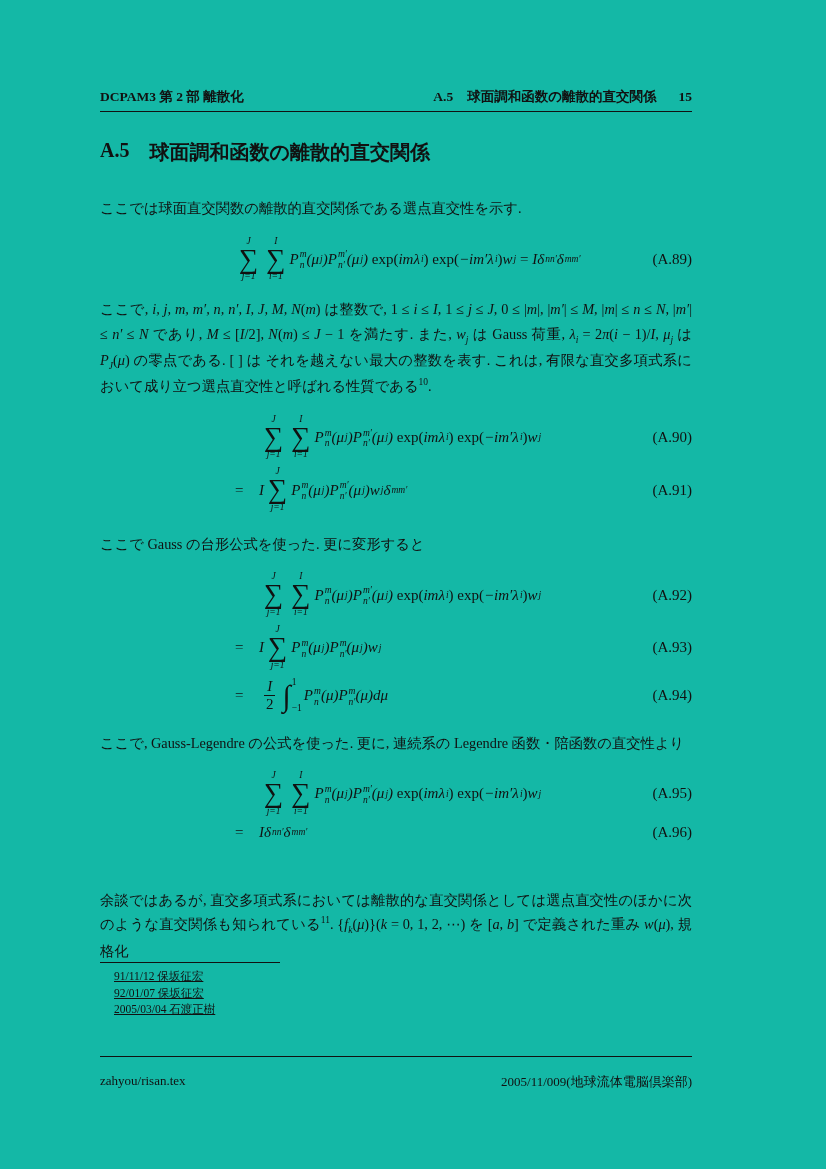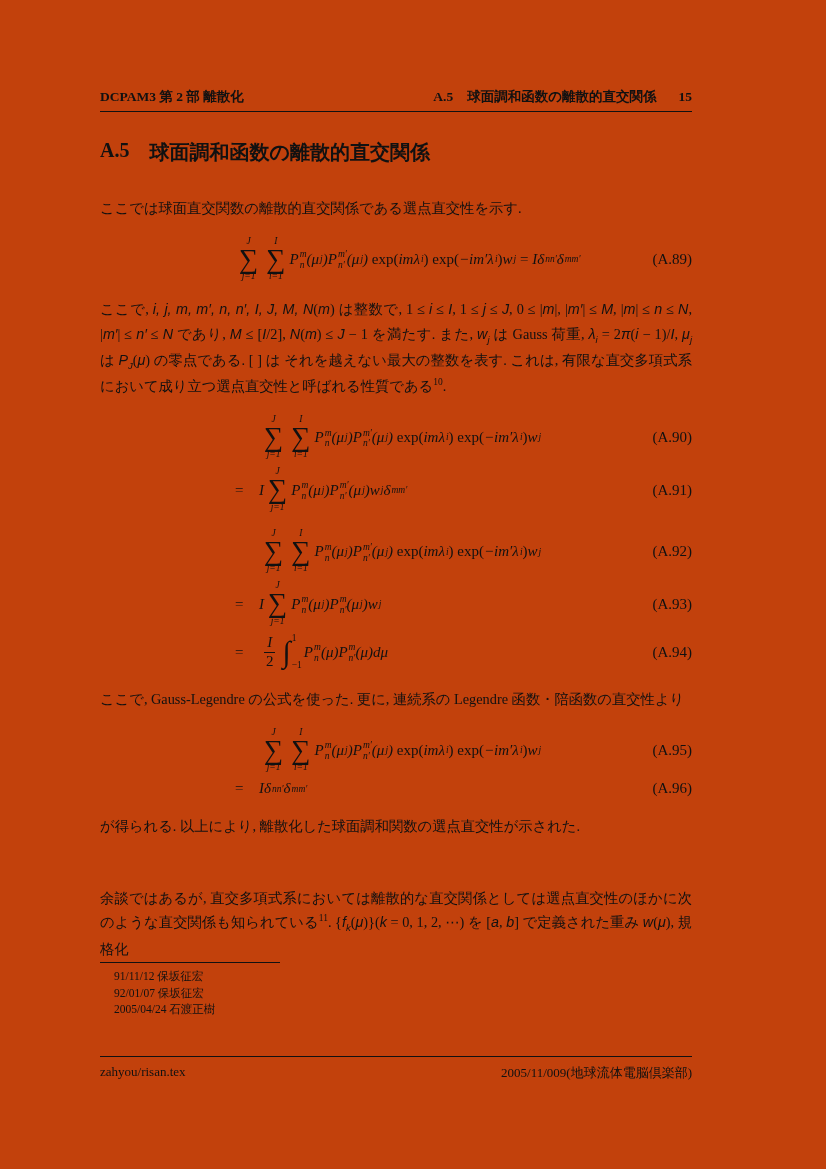--- a/index.html
+++ b/index.html
@@ -1,17 +1,17 @@
 <!DOCTYPE html>
 <html><head>
 <meta charset="utf-8">
 <style>
   html,body{margin:0;padding:0;background:#e8e8e8;}
   .page{
-    position:relative;width:826px;height:1169px;background:#c2410c;
+    position:relative;width:826px;height:1169px;background:#14b8a6;
     font-family:"Liberation Serif","DejaVu Serif",serif;color:#111;
     overflow:hidden;margin:0 auto;
   }
   .content{position:absolute;left:100px;top:0;width:592px;}
   
   .runhead{margin-top:88px;display:flex;align-items:baseline;
     font-size:13.5px;font-weight:bold;border-bottom:1.5px solid #111;padding-bottom:5px;}
   .runhead .rh-left{white-space:nowrap;}
   .runhead .rh-right{margin-left:auto;white-space:nowrap;}
   .runhead .rh-sec{margin-right:14px;}
@@ -21,21 +21,21 @@
   .sec-title .sec-num{margin-right:20px;}
   
   .para{font-size:14.3px;line-height:1.72;text-align:justify;margin:0;}
   .p1{margin-top:30px;}
   .p2{margin-top:15px;}
   .p3{margin-top:21px;}
   .p4{margin-top:19px;}
   .p5{margin-top:17px;}
   .p6{margin-top:17px;}
   .p7{margin-top:47px;}
-  .para i{font-family:Liberation Sans, sans-serif;}
+  .para i{font-family:Liberation Serif, serif;}
   .para sub,.para sup{font-size:9.5px;}
   
   .eqrow{display:flex;align-items:center;font-size:15px;margin-top:16px;}
   .eqrow.tight{margin-top:7px;}
   .eq-ind{display:inline-block;flex:0 0 auto;}
   .eq-lhs{flex:0 0 24px;font-style:normal;}
   .eq-expr{display:flex;align-items:center;white-space:pre;}
   .eq-tag{margin-left:auto;font-style:normal;}
   .tx{font-style:italic;white-space:pre;}
   .rm{font-style:normal;white-space:pre;}
@@ -51,25 +51,25 @@
   .frac .den{font-style:normal;padding:0 3px;}
   .sc{display:inline-flex;align-items:center;}
   .sc .b{font-style:italic;}
   .sc .st{display:inline-flex;flex-direction:column;font-size:9.5px;font-style:italic;
     line-height:1.15;margin-left:1px;transform:translateY(1px);}
   .subonly{font-size:9.5px;font-style:italic;vertical-align:-4px;margin-left:1px;}
   
   .footnotes{position:absolute;left:100px;top:962px;width:592px;font-size:11.5px;line-height:1.45;}
   .fn-rule{width:180px;border-top:1px solid #111;margin-bottom:5px;}
   .fn-line{margin:0;}
-  .fn-date{padding-left:14px;}
+  .fn-date{padding-left:14px;text-decoration:underline;}
   .footnotes sup{font-size:8.5px;}
   
   .pagefooter{position:absolute;left:100px;top:1056px;width:592px;
-    border-top:1px solid #111;padding-top:7px;display:flex;font-size:13px;gap:44px;}
+    border-top:1px solid #111;padding-top:16px;display:flex;font-size:13px;gap:44px;}
   .pf-right{margin-left:auto;}
 </style>
 </head>
 <body>
 
 <div class="page">
   <div class="content">
 
     <div class="runhead">
       <span class="rh-left">DCPAM3 第 2 部 離散化</span>
@@ -97,20 +97,21 @@
         <span class="eq-expr"><span class="bigop"><span class="lim">J</span><span class="op">∑</span><span class="lim">j=1</span></span><span class="bigop"><span class="lim">I</span><span class="op">∑</span><span class="lim">i=1</span></span><span class="sc"><span class="b">P</span><span class="st"><span class="sup2">m</span><span class="sub2">n</span></span></span><span class="tx">(</span><span class="sc"><span class="b">μ</span><span class="subonly">j</span></span><span class="tx">)</span><span class="sc"><span class="b">P</span><span class="st"><span class="sup2">m′</span><span class="sub2">n′</span></span></span><span class="tx">(</span><span class="sc"><span class="b">μ</span><span class="subonly">j</span></span><span class="tx">) </span><span class="rm">exp(</span><span class="sc"><span class="b">imλ</span><span class="subonly">i</span></span><span class="rm">) exp(</span><span class="sc"><span class="b">−im′λ</span><span class="subonly">i</span></span><span class="rm">)</span><span class="sc"><span class="b">w</span><span class="subonly">j</span></span></span>
         <span class="eq-tag">(A.90)</span>
       </div>
     <div class="eqrow tight">
         <span class="eq-ind" style="width: 135px;"></span>
         <span class="eq-lhs">=</span>
         <span class="eq-expr"><span class="tx">I</span><span class="bigop"><span class="lim">J</span><span class="op">∑</span><span class="lim">j=1</span></span><span class="sc"><span class="b">P</span><span class="st"><span class="sup2">m</span><span class="sub2">n</span></span></span><span class="tx">(</span><span class="sc"><span class="b">μ</span><span class="subonly">j</span></span><span class="tx">)</span><span class="sc"><span class="b">P</span><span class="st"><span class="sup2">m′</span><span class="sub2">n′</span></span></span><span class="tx">(</span><span class="sc"><span class="b">μ</span><span class="subonly">j</span></span><span class="tx">)</span><span class="sc"><span class="b">w</span><span class="subonly">j</span></span><span class="sc"><span class="b">δ</span><span class="subonly">mm′</span></span></span>
         <span class="eq-tag">(A.91)</span>
       </div>
 
+    <p class="para p4">ここで Gauss の台形公式を使った. 更に変形すると</p>
 
     <div class="eqrow">
         <span class="eq-ind" style="width: 160px;"></span>
         <span class="eq-expr"><span class="bigop"><span class="lim">J</span><span class="op">∑</span><span class="lim">j=1</span></span><span class="bigop"><span class="lim">I</span><span class="op">∑</span><span class="lim">i=1</span></span><span class="sc"><span class="b">P</span><span class="st"><span class="sup2">m</span><span class="sub2">n</span></span></span><span class="tx">(</span><span class="sc"><span class="b">μ</span><span class="subonly">j</span></span><span class="tx">)</span><span class="sc"><span class="b">P</span><span class="st"><span class="sup2">m′</span><span class="sub2">n′</span></span></span><span class="tx">(</span><span class="sc"><span class="b">μ</span><span class="subonly">j</span></span><span class="tx">) </span><span class="rm">exp(</span><span class="sc"><span class="b">imλ</span><span class="subonly">i</span></span><span class="rm">) exp(</span><span class="sc"><span class="b">−im′λ</span><span class="subonly">i</span></span><span class="rm">)</span><span class="sc"><span class="b">w</span><span class="subonly">j</span></span></span>
         <span class="eq-tag">(A.92)</span>
       </div>
     <div class="eqrow tight">
         <span class="eq-ind" style="width: 135px;"></span>
         <span class="eq-lhs">=</span>
         <span class="eq-expr"><span class="tx">I</span><span class="bigop"><span class="lim">J</span><span class="op">∑</span><span class="lim">j=1</span></span><span class="sc"><span class="b">P</span><span class="st"><span class="sup2">m</span><span class="sub2">n</span></span></span><span class="tx">(</span><span class="sc"><span class="b">μ</span><span class="subonly">j</span></span><span class="tx">)</span><span class="sc"><span class="b">P</span><span class="st"><span class="sup2">m</span><span class="sub2">n′</span></span></span><span class="tx">(</span><span class="sc"><span class="b">μ</span><span class="subonly">j</span></span><span class="tx">)</span><span class="sc"><span class="b">w</span><span class="subonly">j</span></span></span>
@@ -130,29 +131,28 @@
         <span class="eq-expr"><span class="bigop"><span class="lim">J</span><span class="op">∑</span><span class="lim">j=1</span></span><span class="bigop"><span class="lim">I</span><span class="op">∑</span><span class="lim">i=1</span></span><span class="sc"><span class="b">P</span><span class="st"><span class="sup2">m</span><span class="sub2">n</span></span></span><span class="tx">(</span><span class="sc"><span class="b">μ</span><span class="subonly">j</span></span><span class="tx">)</span><span class="sc"><span class="b">P</span><span class="st"><span class="sup2">m′</span><span class="sub2">n′</span></span></span><span class="tx">(</span><span class="sc"><span class="b">μ</span><span class="subonly">j</span></span><span class="tx">) </span><span class="rm">exp(</span><span class="sc"><span class="b">imλ</span><span class="subonly">i</span></span><span class="rm">) exp(</span><span class="sc"><span class="b">−im′λ</span><span class="subonly">i</span></span><span class="rm">)</span><span class="sc"><span class="b">w</span><span class="subonly">j</span></span></span>
         <span class="eq-tag">(A.95)</span>
       </div>
     <div class="eqrow tight">
         <span class="eq-ind" style="width: 135px;"></span>
         <span class="eq-lhs">=</span>
         <span class="eq-expr"><span class="tx">I</span><span class="sc"><span class="b">δ</span><span class="subonly">nn′</span></span><span class="sc"><span class="b">δ</span><span class="subonly">mm′</span></span></span>
         <span class="eq-tag">(A.96)</span>
       </div>
 
-    <p class="para p6">が得られる. 以上により, 離散化した球面調和関数の選点直交性が示された.</p>
 
     <p class="para p7">余談ではあるが, 直交多項式系においては離散的な直交関係としては選点直交性のほかに次のような直交関係も知られている<sup>11</sup>.  {<i>f<sub>k</sub></i>(<i>μ</i>)}(<i>k</i> = 0, 1, 2, ⋯) を [<i>a</i>, <i>b</i>]  で定義された重み <i>w</i>(<i>μ</i>), 規格化</p>
   </div>
 
   <div class="footnotes">
     <div class="fn-rule"></div>
     <p class="fn-line fn-date">91/11/12 保坂征宏</p>
     <p class="fn-line fn-date">92/01/07 保坂征宏</p>
-    <p class="fn-line fn-date">2005/04/24 石渡正樹</p>
+    <p class="fn-line fn-date">2005/03/04 石渡正樹</p>
   </div>
 
   <div class="pagefooter">
     <span class="pf-left">zahyou/risan.tex</span>
     <span class="pf-right">2005/11/009(地球流体電脳倶楽部)</span>
   </div>
 </div>
 
 </body></html>

